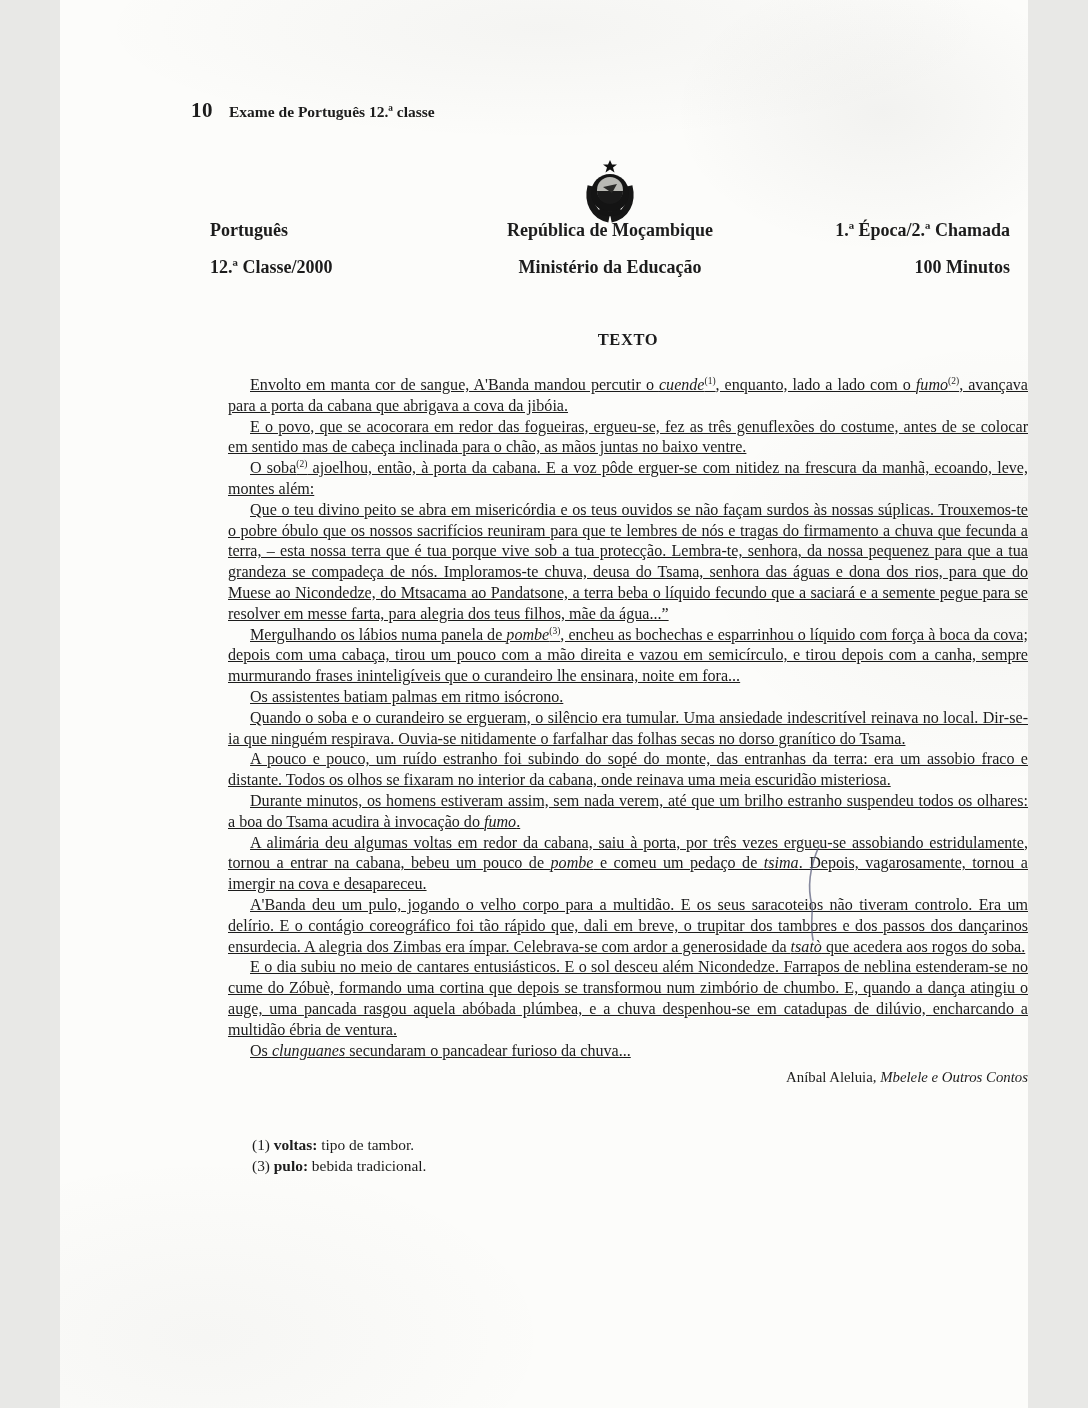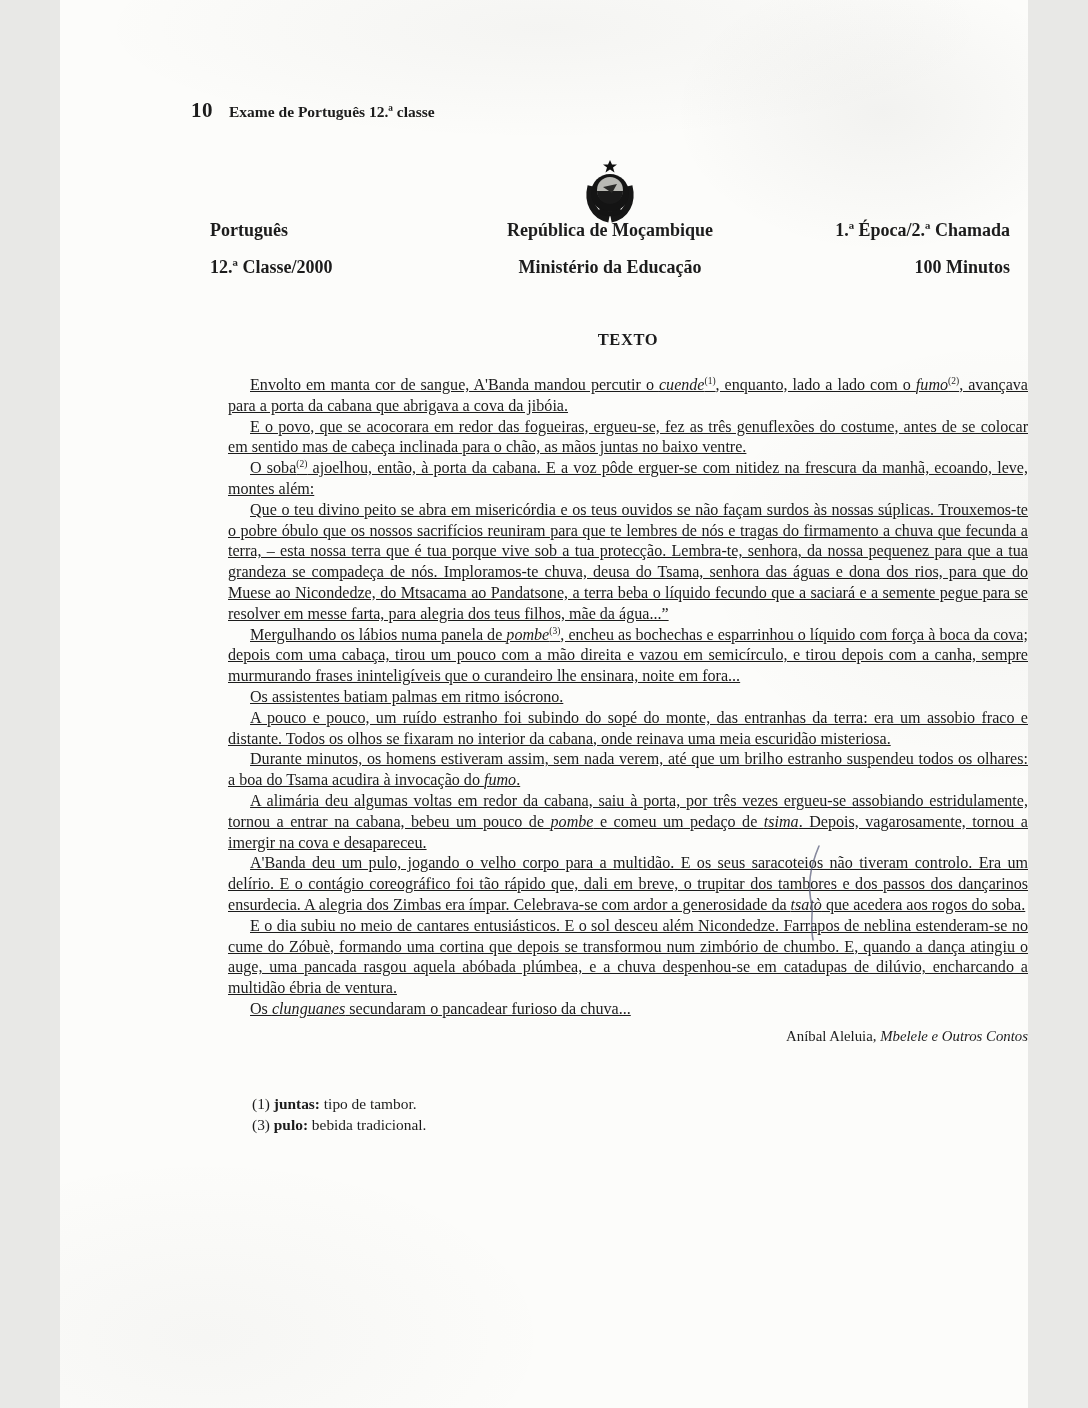--- a/index.html
+++ b/index.html
@@ -78,32 +78,33 @@
 
   <div class="content">
     <h3 class="section-title">TEXTO</h3>
     <div id="text-body">
         <p class="body-par"><span>Envolto em manta cor de sangue, A'Banda mandou percutir o </span><em>cuende</em><sup>(1)</sup><span>, enquanto, lado a lado com o </span><em>fumo</em><sup>(2)</sup><span>, avançava para a porta da cabana que abrigava a cova da jibóia.</span></p>
         <p class="body-par"><span>E o povo, que se acocorara em redor das fogueiras, ergueu-se, fez as três genuflexões do costume, antes de se colocar em sentido mas de cabeça inclinada para o chão, as mãos juntas no baixo ventre.</span></p>
         <p class="body-par"><span>O soba</span><sup>(2)</sup><span> ajoelhou, então, à porta da cabana. E a voz pôde erguer-se com nitidez na frescura da manhã, ecoando, leve, montes além:</span></p>
         <p class="body-par"><span>Que o teu divino peito se abra em misericórdia e os teus ouvidos se não façam surdos às nossas súplicas. Trouxemos-te o pobre óbulo que os nossos sacrifícios reuniram para que te lembres de nós e tragas do firmamento a chuva que fecunda a terra, – esta nossa terra que é tua porque vive sob a tua protecção. Lembra-te, senhora, da nossa pequenez para que a tua grandeza se compadeça de nós. Imploramos-te chuva, deusa do Tsama, senhora das águas e dona dos rios, para que do Muese ao Nicondedze, do Mtsacama ao Pandatsone, a terra beba o líquido fecundo que a saciará e a semente pegue para se resolver em messe farta, para alegria dos teus filhos, mãe da água...”</span></p>
         <p class="body-par"><span>Mergulhando os lábios numa panela de </span><em>pombe</em><sup>(3)</sup><span>, encheu as bochechas e esparrinhou o líquido com força à boca da cova; depois com uma cabaça, tirou um pouco com a mão direita e vazou em semicírculo, e tirou depois com a canha, sempre murmurando frases ininteligíveis que o curandeiro lhe ensinara, noite em fora...</span></p>
         <p class="body-par"><span>Os assistentes batiam palmas em ritmo isócrono.</span></p>
+        <p class="body-par"><span>Quando o soba e o curandeiro se ergueram, o silêncio era tumular. Uma ansiedade indescritível reinava no local. Dir-se-ia que ninguém respirava. Ouvia-se nitidamente o farfalhar das folhas secas no dorso granítico do Tsama.</span></p>
         <p class="body-par"><span>A pouco e pouco, um ruído estranho foi subindo do sopé do monte, das entranhas da terra: era um assobio fraco e distante. Todos os olhos se fixaram no interior da cabana, onde reinava uma meia escuridão misteriosa.</span></p>
         <p class="body-par"><span>Durante minutos, os homens estiveram assim, sem nada verem, até que um brilho estranho suspendeu todos os olhares: a boa do Tsama acudira à invocação do </span><em>fumo</em><span>.</span></p>
         <p class="body-par"><span>A alimária deu algumas voltas em redor da cabana, saiu à porta, por três vezes ergueu-se assobiando estridulamente, tornou a entrar na cabana, bebeu um pouco de </span><em>pombe</em><span> e comeu um pedaço de </span><em>tsima</em><span>. Depois, vagarosamente, tornou a imergir na cova e desapareceu.</span></p>
         <p class="body-par"><span>A'Banda deu um pulo, jogando o velho corpo para a multidão. E os seus saracoteios não tiveram controlo. Era um delírio. E o contágio coreográfico foi tão rápido que, dali em breve, o trupitar dos tambores e dos passos dos dançarinos ensurdecia. A alegria dos Zimbas era ímpar. Celebrava-se com ardor a generosidade da </span><em>tsatò</em><span> que acedera aos rogos do soba.</span></p>
         <p class="body-par"><span>E o dia subiu no meio de cantares entusiásticos. E o sol desceu além Nicondedze. Farrapos de neblina estenderam-se no cume do Zóbuè, formando uma cortina que depois se transformou num zimbório de chumbo. E, quando a dança atingiu o auge, uma pancada rasgou aquela abóbada plúmbea, e a chuva despenhou-se em catadupas de dilúvio, encharcando a multidão ébria de ventura.</span></p>
         <p class="body-par"><span>Os </span><em>clunguanes</em><span> secundaram o pancadear furioso da chuva...</span></p>
       </div>
     <div class="attribution">
       <span>Aníbal Aleluia, </span><em>Mbelele e Outros Contos</em>
     </div>
     <div class="footnotes" id="footnotes">
-        <p class="footnote"><span>(1) </span><strong>juntas:</strong><span> tipo de tambor.</span></p>
+        <p class="footnote"><span>(1) </span><strong>voltas:</strong><span> tipo de tambor.</span></p>
         <p class="footnote"><span>(3) </span><strong>pulo:</strong><span> bebida tradicional.</span></p>
       </div>
   </div>
 
   <svg class="pen-mark" width="26" height="100" viewBox="0 0 26 100">
     <path d="M17,3 C8,24 5,44 10,62 C11,70 8,82 11,97" stroke="#5f637f" stroke-width="1.6" fill="none" opacity="0.75" stroke-linecap="round"></path>
   </svg>
 
 </div>
 

